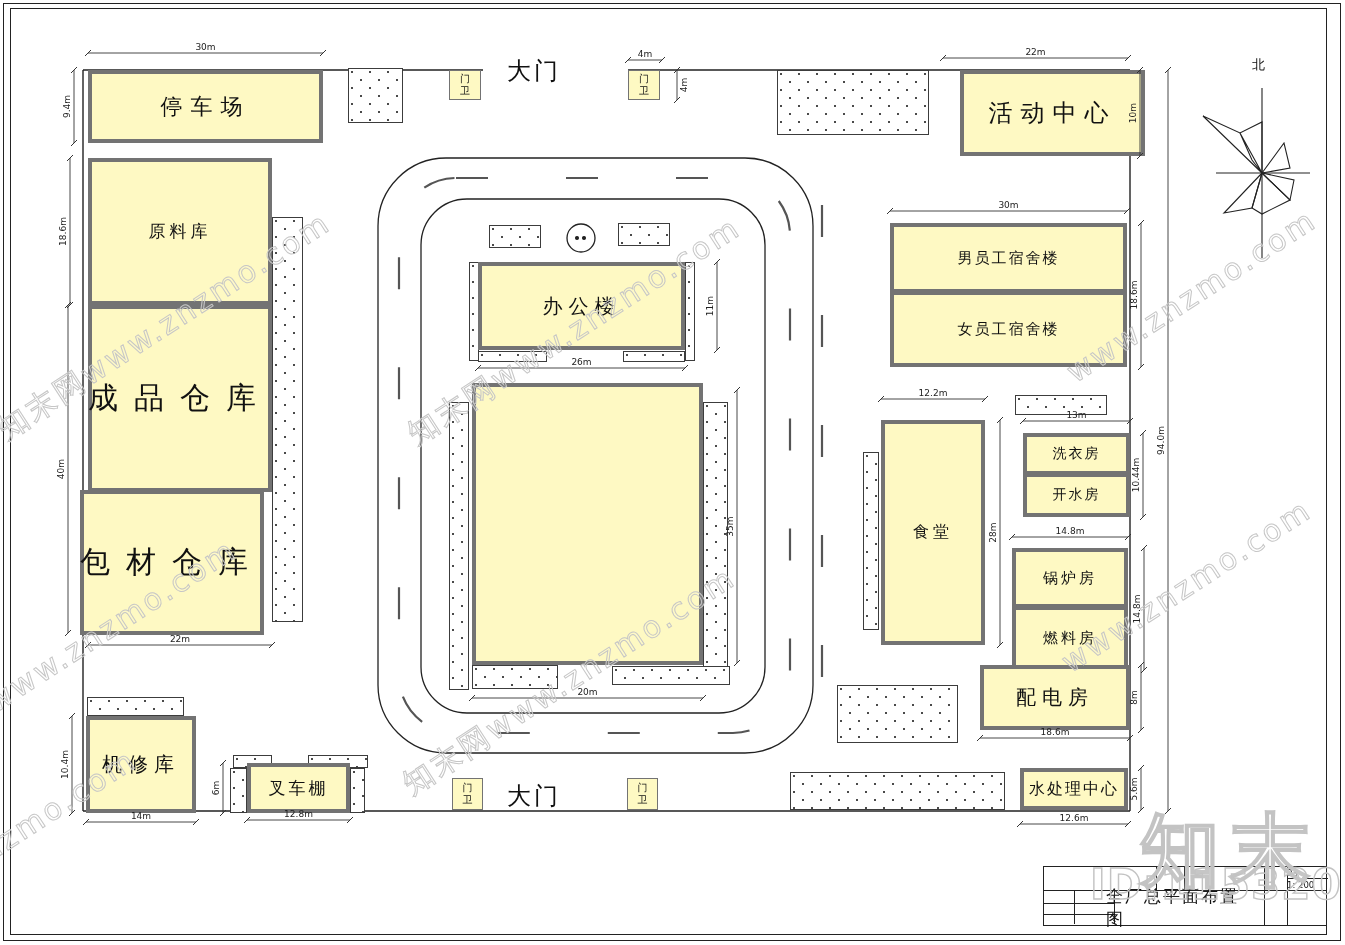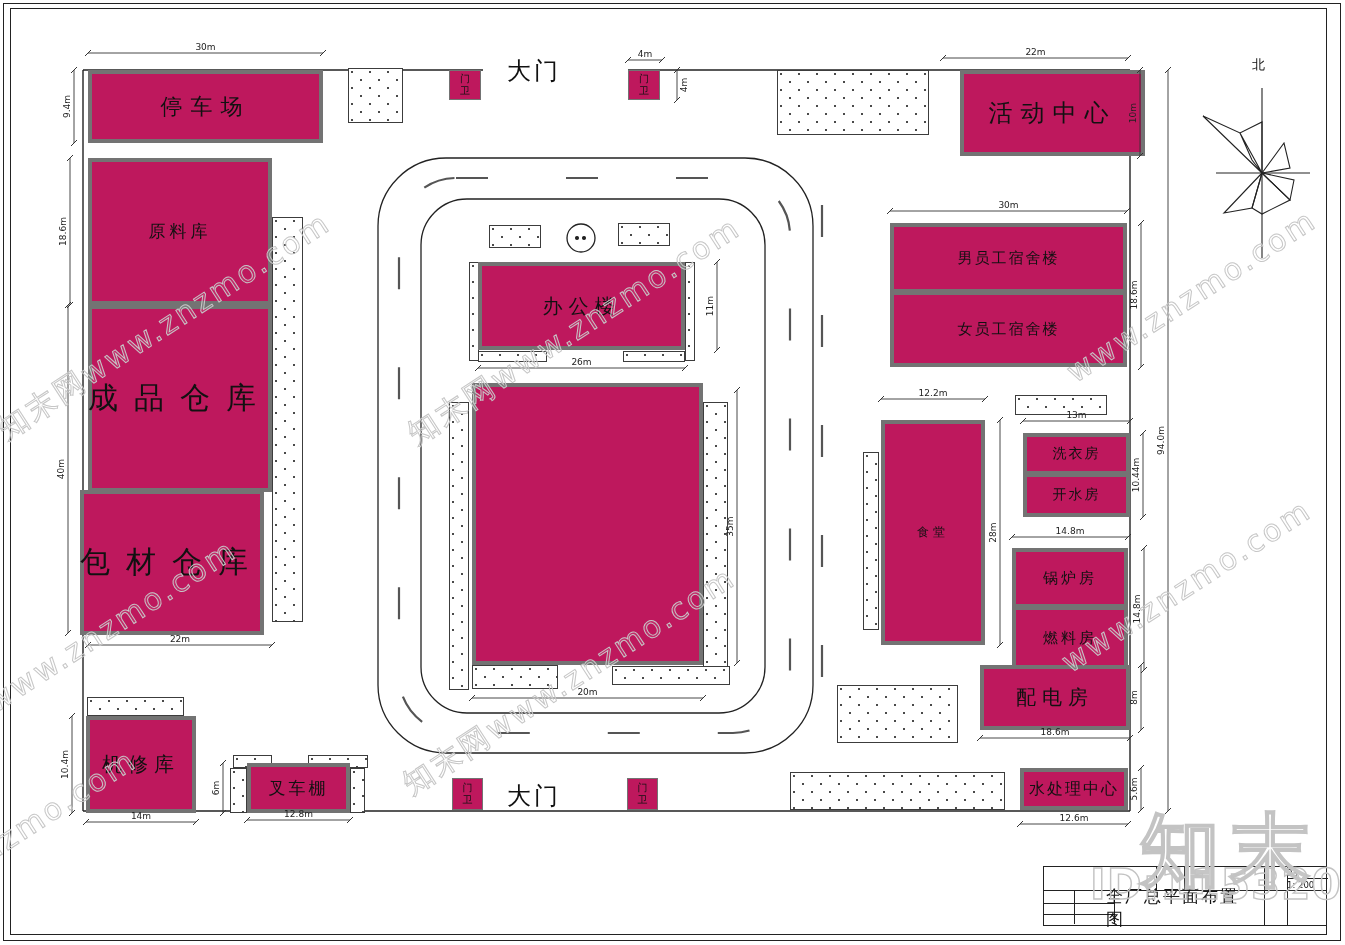--- a/index.html
+++ b/index.html
@@ -5,21 +5,21 @@
   html,body{margin:0;padding:0;background:#fff}
   #canvas{position:relative;width:1345px;height:945px;background:#fff;overflow:hidden;
           font-family:"DejaVu Sans","Liberation Sans",sans-serif;color:#111}
   .frame1{position:absolute;left:3px;top:3px;width:1338px;height:938px;border:1.5px solid #222;box-sizing:border-box;z-index:1}
   .frame2{position:absolute;left:10px;top:8px;width:1317px;height:927px;border:1px solid #222;box-sizing:border-box;z-index:1}
   svg.layer{position:absolute;left:0;top:0;z-index:2;pointer-events:none}
   #dims{z-index:4}
   .green{position:absolute;box-sizing:border-box;border:1px solid #3c3c3c;background-color:#fff;z-index:2;
          background-image:radial-gradient(circle,#4a4a4a .8px,rgba(0,0,0,0) 1.3px),radial-gradient(circle,#4a4a4a .8px,rgba(0,0,0,0) 1.3px);
          background-size:18px 16px;background-position:3px 3px,12px 11px}
-  .bldg{position:absolute;box-sizing:border-box;border:4px solid #737373;background:#be185d;z-index:3;
+  .bldg{position:absolute;box-sizing:border-box;border:4px solid #737373;background:#fef9c3;z-index:3;
         display:flex;align-items:center;justify-content:center;text-align:center;letter-spacing:2px;white-space:nowrap}
   .guard{border-width:1.5px;padding:0 7px;word-break:break-all;white-space:normal;line-height:1.2;letter-spacing:0}
   .lbl{position:absolute;z-index:5;letter-spacing:3px;white-space:nowrap}
   .wm{position:absolute;z-index:6;font-size:30px;letter-spacing:3px;white-space:nowrap;pointer-events:none;
       transform:rotate(-33deg);transform-origin:0 0;color:#d6d6d6;
       -webkit-text-fill-color:rgba(255,255,255,.08);-webkit-text-stroke:1px #c6c6c6}
   .wm-logo{position:absolute;left:1140px;top:798px;z-index:7;font-size:80px;letter-spacing:10px;font-weight:bold;
       color:#dedede;-webkit-text-fill-color:rgba(255,255,255,.05);-webkit-text-stroke:1.6px #c3c3c3;pointer-events:none}
   .wm-id{position:absolute;left:1090px;top:860px;z-index:7;font-size:42px;letter-spacing:1px;font-weight:bold;
       color:#dedede;-webkit-text-fill-color:rgba(255,255,255,.05);-webkit-text-stroke:1.4px #c3c3c3;pointer-events:none;white-space:nowrap}
@@ -92,21 +92,21 @@
       <div class="bldg" style="left: 88px; top: 158px; width: 184px; height: 147px; font-size: 17px; letter-spacing: 4px;">原料库</div>
       <div class="bldg" style="left: 88px; top: 305px; width: 184px; height: 187px; font-size: 30px; letter-spacing: 16px;">成品仓库</div>
       <div class="bldg" style="left: 80px; top: 490px; width: 184px; height: 145px; font-size: 30px; letter-spacing: 16px;">包材仓库</div>
       <div class="bldg" style="left: 86px; top: 716px; width: 110px; height: 97px; font-size: 20px; letter-spacing: 6px;">机修库</div>
       <div class="bldg" style="left: 247px; top: 763px; width: 103px; height: 50px; font-size: 17px; letter-spacing: 3px;">叉车棚</div>
       <div class="bldg" style="left: 478px; top: 262px; width: 207px; height: 88px; font-size: 20px; letter-spacing: 6px;">办公楼</div>
       <div class="bldg" style="left: 472px; top: 383px; width: 231px; height: 282px; font-size: 14px; letter-spacing: 2px;"></div>
       <div class="bldg" style="left: 943px; top: 70px; width: 185px; height: 86px; font-size: 24px; letter-spacing: 8px; margin-left: 17px;">活动中心</div>
       <div class="bldg" style="left: 890px; top: 223px; width: 237px; height: 70px; font-size: 15px; letter-spacing: 2px;">男员工宿舍楼</div>
       <div class="bldg" style="left: 890px; top: 291px; width: 237px; height: 76px; font-size: 15px; letter-spacing: 2px;">女员工宿舍楼</div>
-      <div class="bldg" style="left: 881px; top: 420px; width: 104px; height: 225px; font-size: 12px; letter-spacing: 4px;">食堂</div>
+      <div class="bldg" style="left: 881px; top: 420px; width: 104px; height: 225px; font-size: 16px; letter-spacing: 4px;">食堂</div>
       <div class="bldg" style="left: 1023px; top: 433px; width: 107px; height: 42px; font-size: 14px; letter-spacing: 2px;">洗衣房</div>
       <div class="bldg" style="left: 1023px; top: 473px; width: 107px; height: 44px; font-size: 14px; letter-spacing: 2px;">开水房</div>
       <div class="bldg" style="left: 1012px; top: 548px; width: 116px; height: 60px; font-size: 15px; letter-spacing: 3px;">锅炉房</div>
       <div class="bldg" style="left: 1012px; top: 606px; width: 116px; height: 64px; font-size: 15px; letter-spacing: 3px;">燃料房</div>
       <div class="bldg" style="left: 980px; top: 665px; width: 150px; height: 65px; font-size: 20px; letter-spacing: 6px;">配电房</div>
       <div class="bldg" style="left: 1020px; top: 768px; width: 108px; height: 42px; font-size: 16px; letter-spacing: 2px;">水处理中心</div>
       <div class="bldg guard" style="left: 449px; top: 70px; width: 32px; height: 30px; font-size: 10px; letter-spacing: 0px;">门卫</div>
       <div class="bldg guard" style="left: 628px; top: 70px; width: 32px; height: 30px; font-size: 10px; letter-spacing: 0px;">门卫</div>
       <div class="bldg guard" style="left: 452px; top: 778px; width: 31px; height: 32px; font-size: 10px; letter-spacing: 0px;">门卫</div>
       <div class="bldg guard" style="left: 627px; top: 778px; width: 31px; height: 32px; font-size: 10px; letter-spacing: 0px;">门卫</div>

